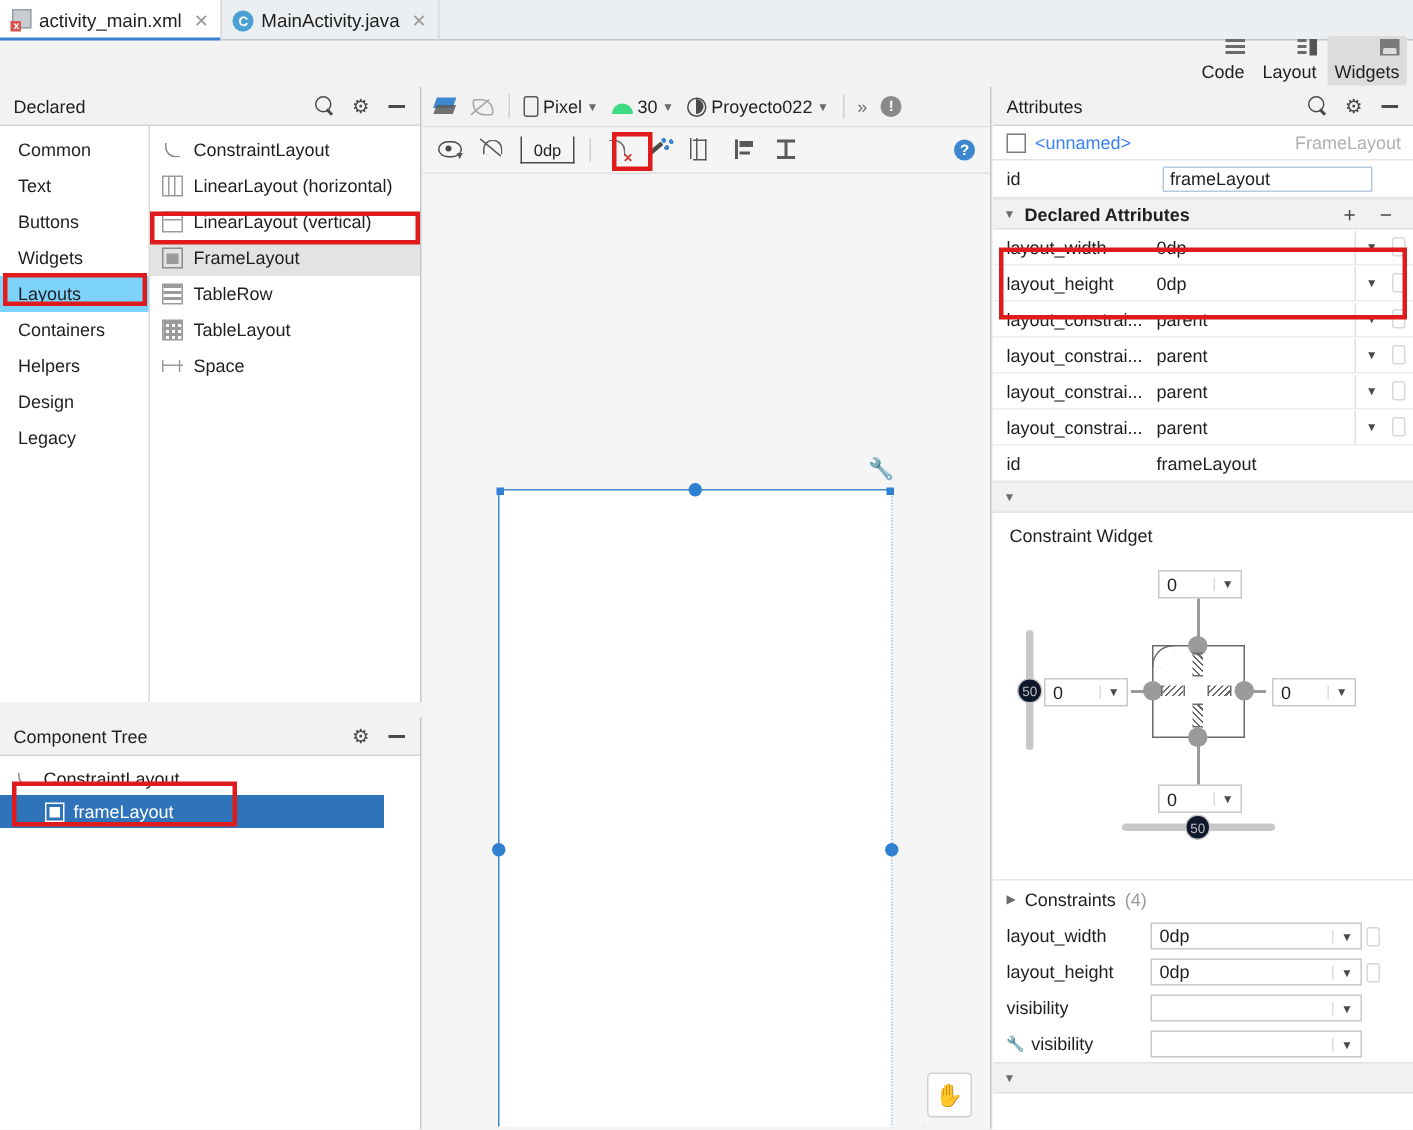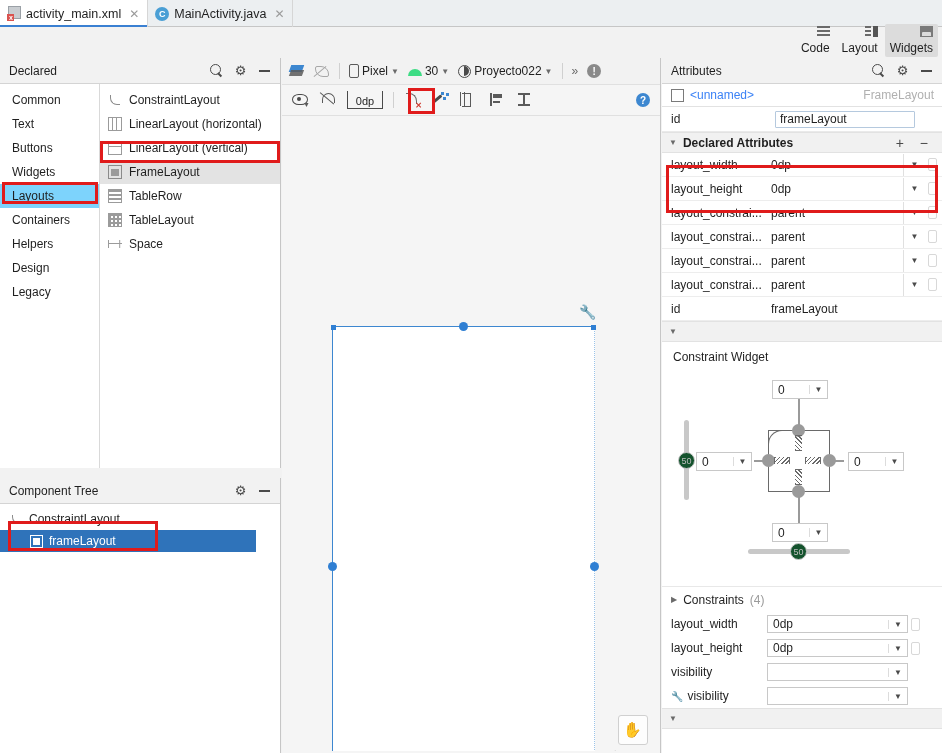--- a/index.html
+++ b/index.html
@@ -436,21 +436,21 @@
   .cw-slider-v {
     position: absolute; left: 22px; top: 52px; width: 5px; height: 80px;
     background: #c8c8c8; border-radius: 3px;
   }
   .cw-slider-h {
     position: absolute; left: 86px; top: 181px; width: 102px; height: 5px;
     background: #c8c8c8; border-radius: 3px;
   }
   .cw-knob {
     position: absolute; width: 17px; height: 17px; border-radius: 50%;
-    border: 1px solid #c8c8c8; background: #14532d;
+    border: 1px solid #c8c8c8; background: #0f172a;
     font-size: 9px; color: #bdbdbd;
     display: flex; align-items: center; justify-content: center;
   }
   .constraints-row {
     height: 26px; display: flex; align-items: center; gap: 6px; padding-left: 9px;
     border-top: 1px solid #e8e8e8;
   }
   .constraints-row .tri { font-size: 8px; color: #6a6a6a; }
   .constraints-row .lbl { font-size: 12px; color: #1f1f1f; }
   .constraints-row .cnt { font-size: 12px; color: #9a9a9a; }

